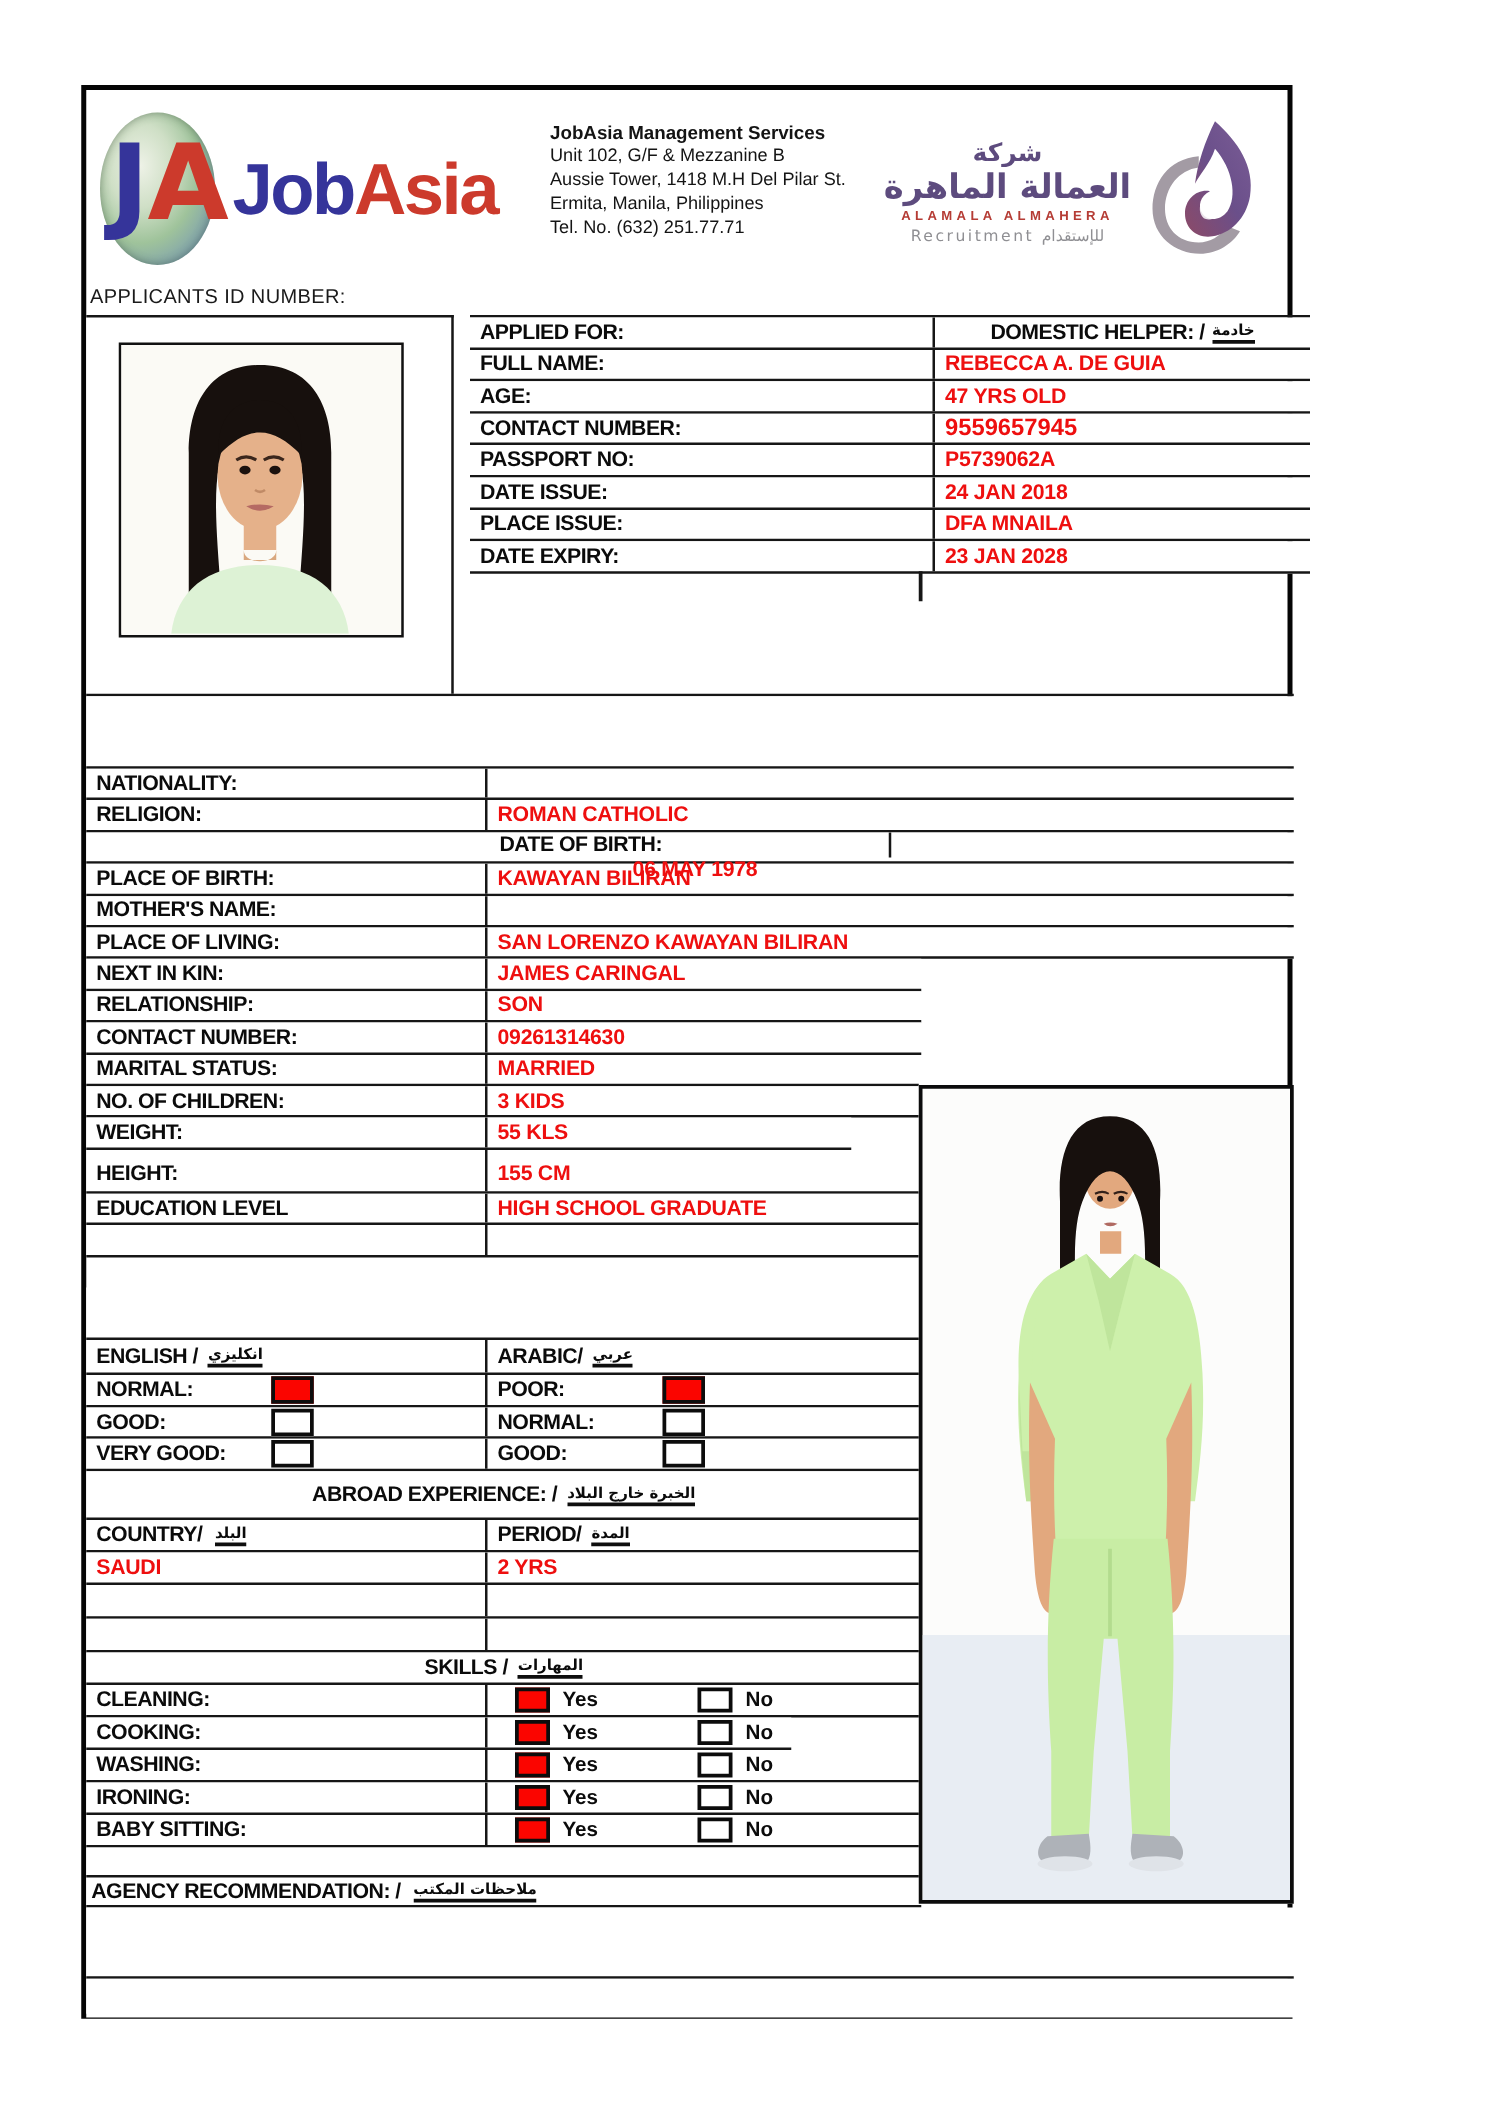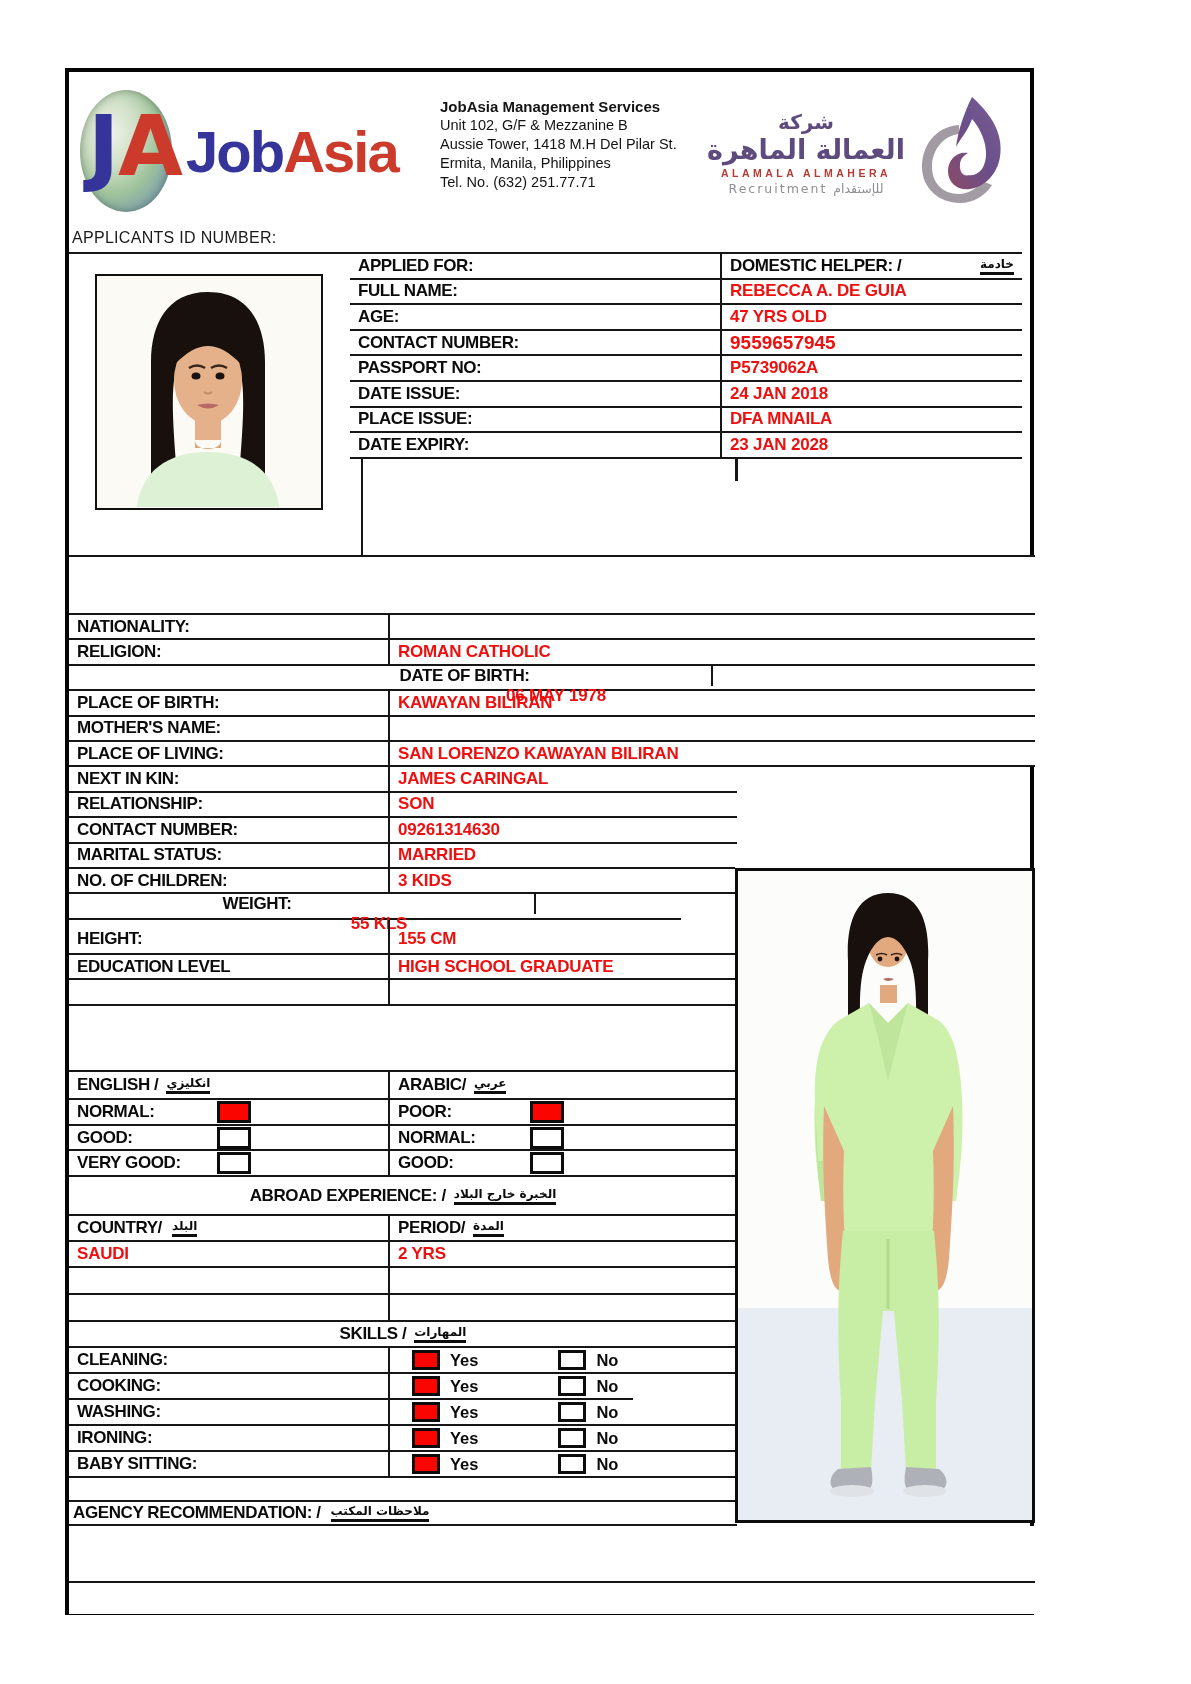--- a/index.html
+++ b/index.html
@@ -116,26 +116,26 @@
         <ellipse cx="123" cy="100" rx="4.5" ry="3.5" fill="#1c120e"></ellipse>
         <path d="M107 116 Q111 119 115 116" stroke="#c08a66" stroke-width="2" fill="none"></path>
         <path d="M100 129 Q111 136 122 129 Q111 126 100 129 Z" fill="#b56a63"></path>
         <rect x="98" y="142" width="26" height="22" fill="#e5b18a"></rect>
         <path d="M40 231 C44 196 70 176 111 176 C152 176 178 196 182 231 Z" fill="#ddf2d5"></path>
         <path d="M98 164 C98 176 124 176 124 164 L124 172 L98 172 Z" fill="#d9a87f"></path>
       </svg>
     </div>
   </div>
 
-  <div class="stack" style="left:350px;top:252px;width:672px;border-top:2.5px solid #161616;">
+  <div class="stack" style="left:376px;top:252px;width:672px;border-top:2.5px solid #161616;">
     <div class="row" style="height:25.6px;">
       <div class="cl w372">
           <span class="lab">APPLIED FOR:</span>
         </div>
-      <div class="cv" style="justify-content:space-between;padding-right:8px;gap:6px;">
+      <div class="cv" style="justify-content:center;padding-right:8px;gap:6px;">
         <span class="lab">DOMESTIC HELPER: /</span>
         <span class="ar aru">خادمة</span>
       </div>
     </div>
     <div class="row" style="height:25.6px;">
       <div class="cl w372">
           <span class="lab">FULL NAME:</span>
         </div>
       <div class="cv">
           <span class="val">REBECCA A. DE GUIA</span>
@@ -276,21 +276,21 @@
         </div>
     </div>
     <div class="row" style="height:25.4px;width:666px;">
       <div class="cl w321">
           <span class="lab">NO. OF CHILDREN:</span>
         </div>
       <div class="cv">
           <span class="val">3 KIDS</span>
         </div>
     </div>
-    <div class="row" style="height:25.4px;width:612px;flex-direction:column;">
+    <div class="row" style="height:25.4px;width:612px;">
       <div class="cl w321">
           <span class="lab">WEIGHT:</span>
         </div>
       <div class="cv">
           <span class="val">55 KLS</span>
         </div>
     </div>
     <div class="row" style="height:35.4px;width:666px;">
       <div class="cl w321" style="align-items:flex-end;padding-bottom:4px;">
           <span class="lab">HEIGHT:</span>

